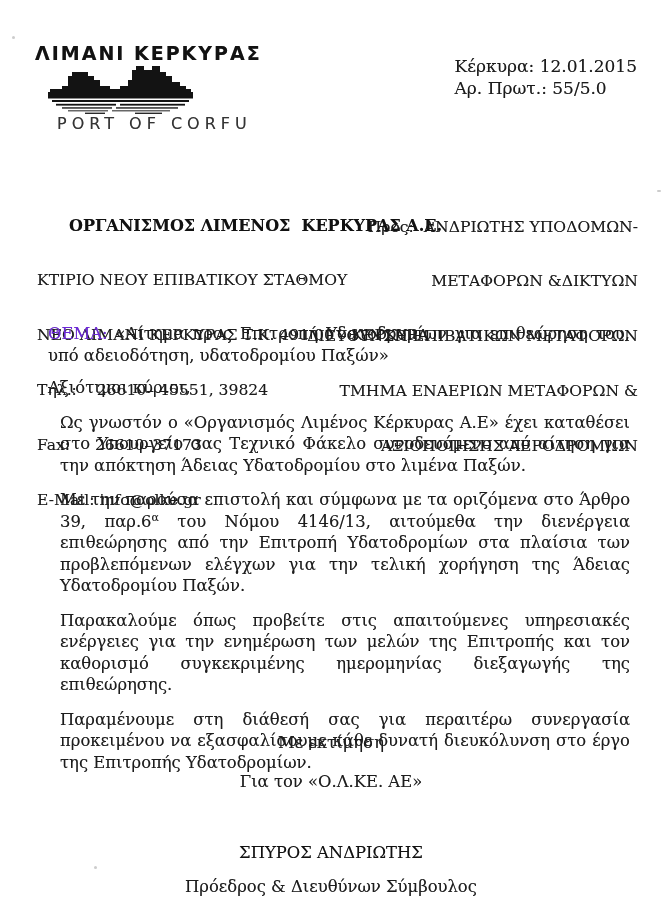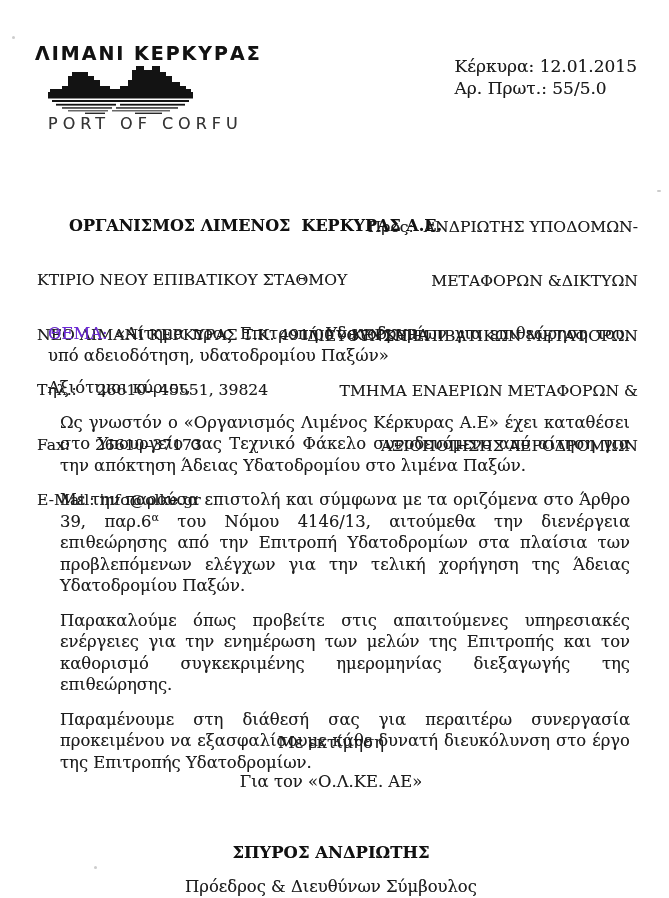--- a/index.html
+++ b/index.html
@@ -15,21 +15,21 @@
   }
   
   .logo-title{
     position:absolute;left:35px;top:42px;
     font-family:"DejaVu Sans","Liberation Sans",sans-serif;
     font-weight:bold;font-size:19px;letter-spacing:2px;color:#121212;
     white-space:pre;
   }
   .logo-graphic{position:absolute;left:48px;top:62px;width:145px;height:52px;}
   .logo-subtitle{
-    position:absolute;left:48px;top:114px;
+    position:absolute;left:57px;top:114px;
     font-family:"DejaVu Sans","Liberation Sans",sans-serif;
     font-weight:normal;font-size:16px;letter-spacing:5px;color:#343434;
     white-space:pre;
   }
   .dateline{
     position:absolute;right:32px;top:56px;
     font-size:17px;line-height:21.5px;color:#1b1b1b;
   }
   
   .sender{
@@ -52,21 +52,21 @@
   .para{margin:0 0 13px 12px;}
   .para:last-child{margin-bottom:0;}
   sup{font-size:11px;line-height:0;}
   
   .closing{
     position:absolute;left:48px;top:732px;width:582px;
     text-align:center;padding-right:16px;box-sizing:border-box;
     font-size:16.4px;line-height:22px;color:#1d1d1d;
   }
   .on-behalf{margin-top:17px;}
-  .signer-name{margin-top:49px;font-weight:bold;color:#111;}
+  .signer-name{margin-top:49px;font-weight:normal;color:#111;}
   .signer-title{margin-top:12px;}
   
   .speck{position:absolute;background:#555;opacity:.3;border-radius:50%;}
   .speck.s1{left:12px;top:36px;width:3px;height:3px;}
   .speck.s2{left:657px;top:190px;width:4px;height:2px;border-radius:1px;}
   .speck.s3{left:94px;top:866px;width:3px;height:3px;}
 </style>
 </head>
 <body>
 

